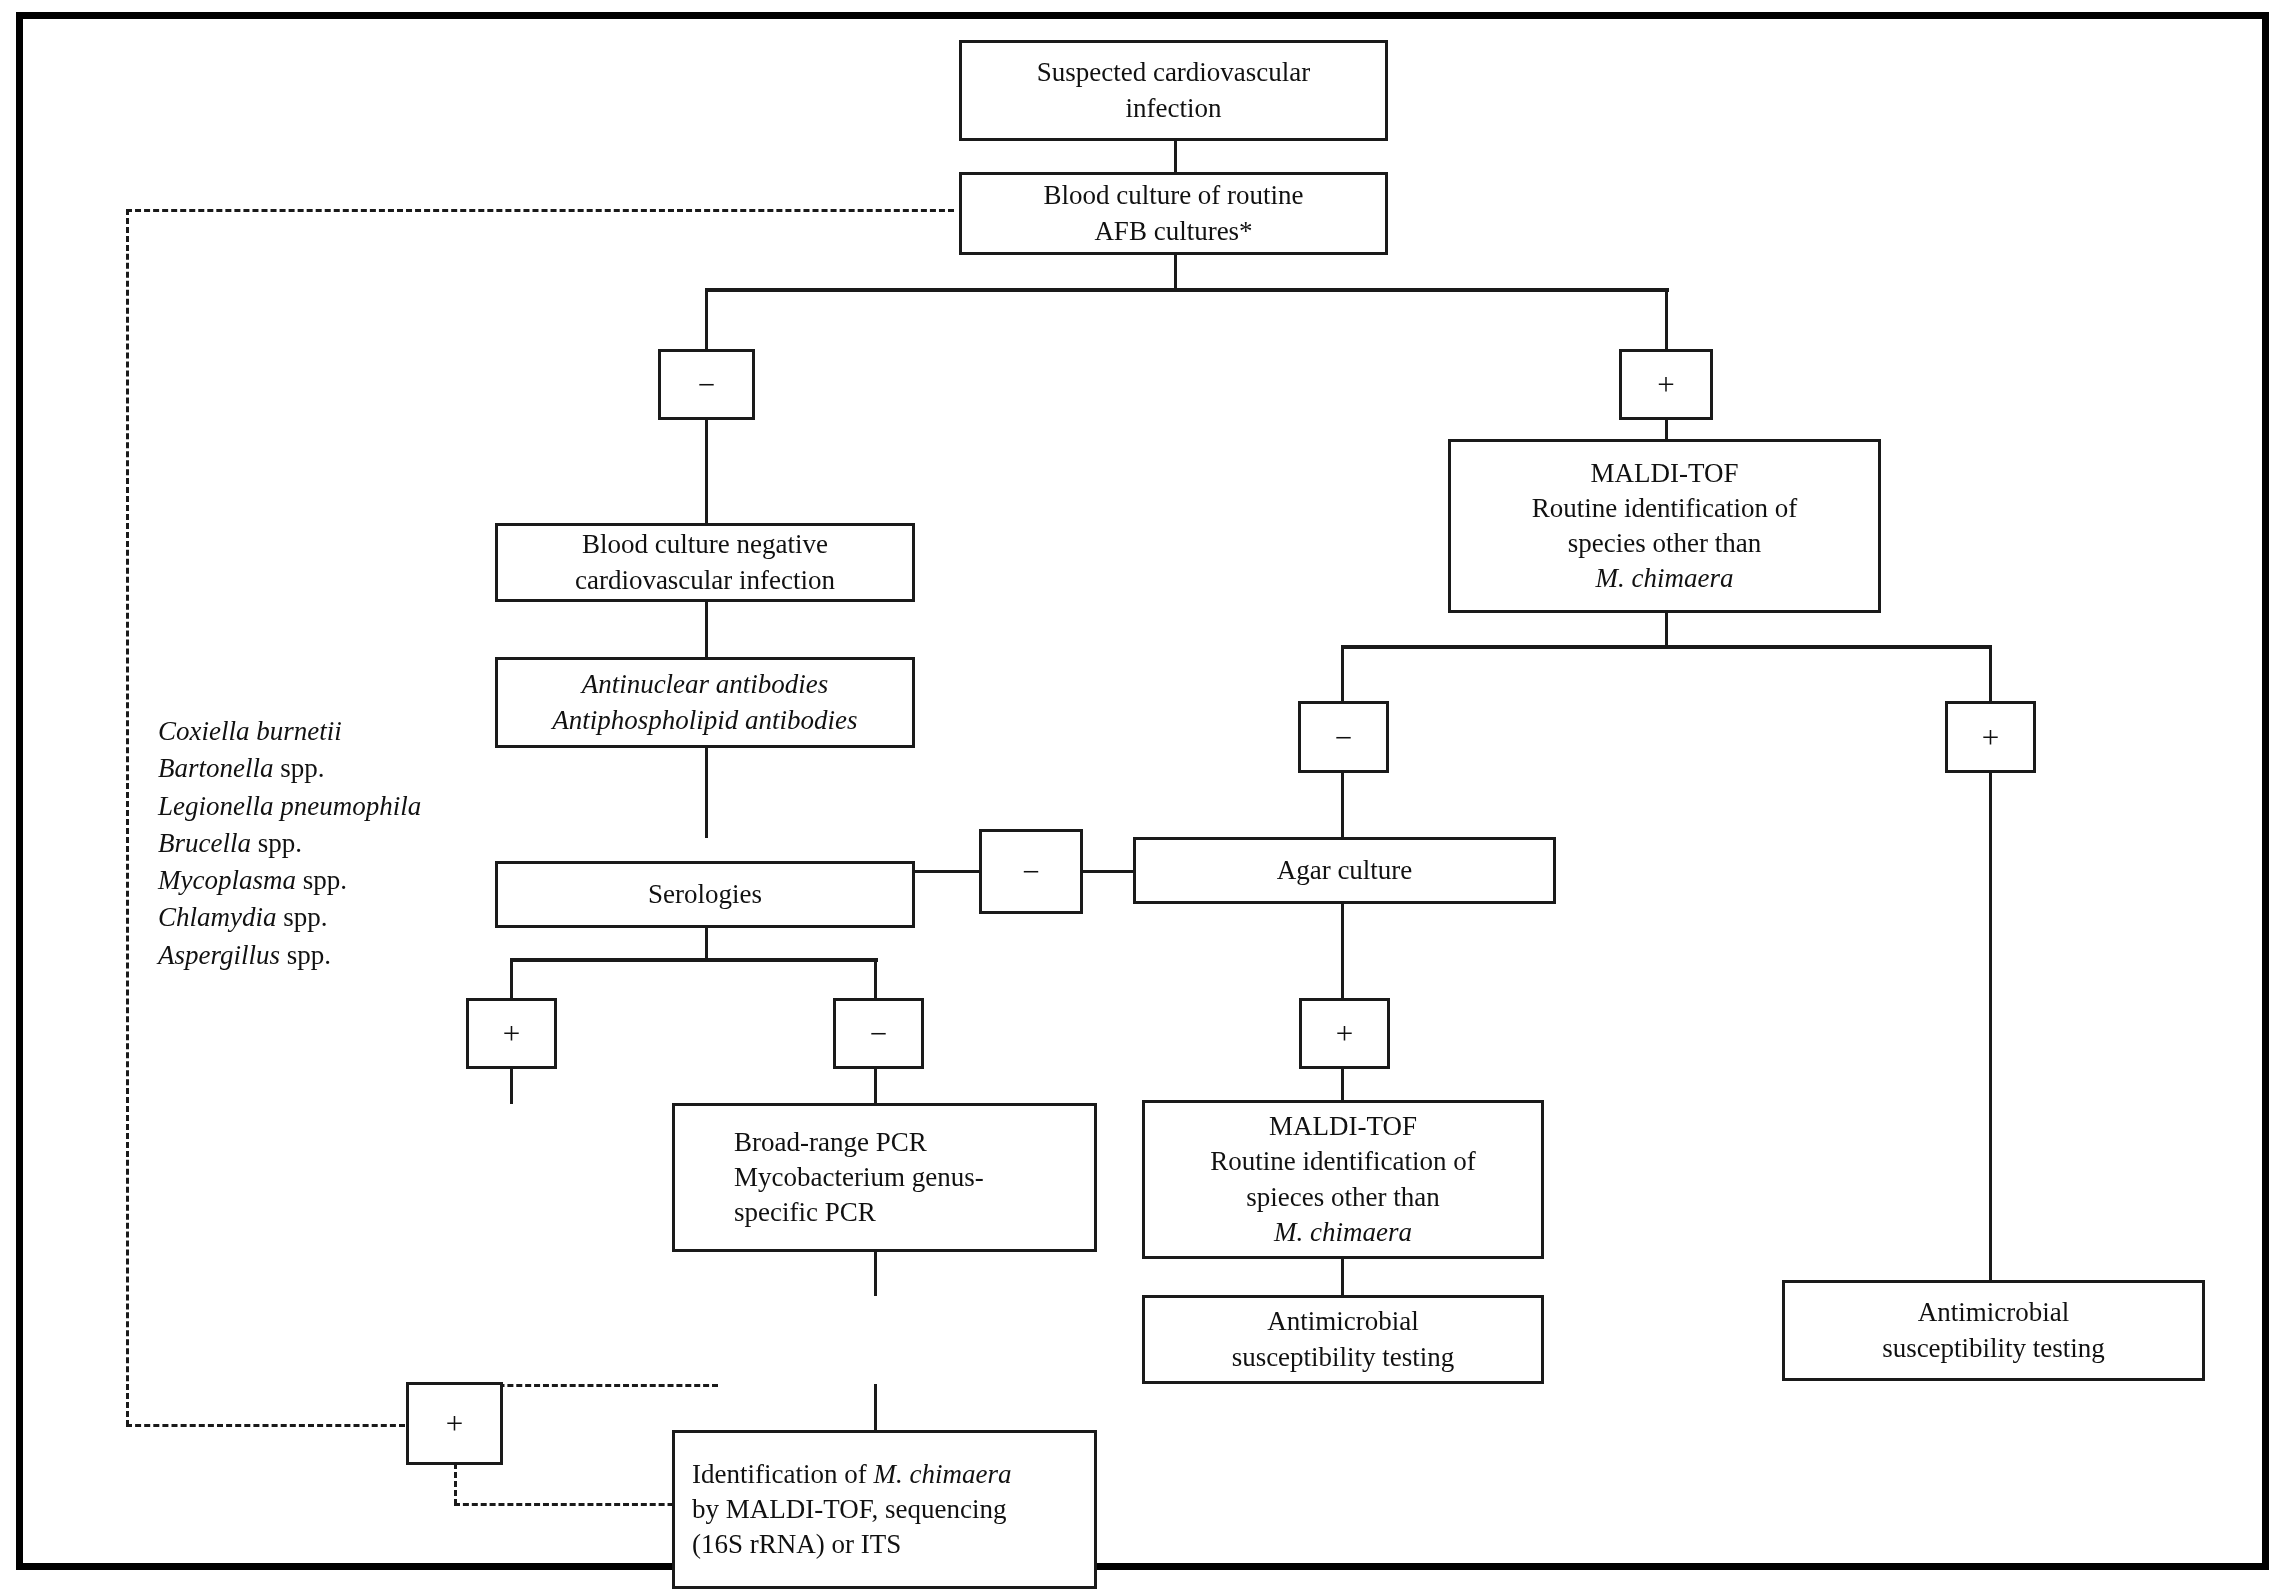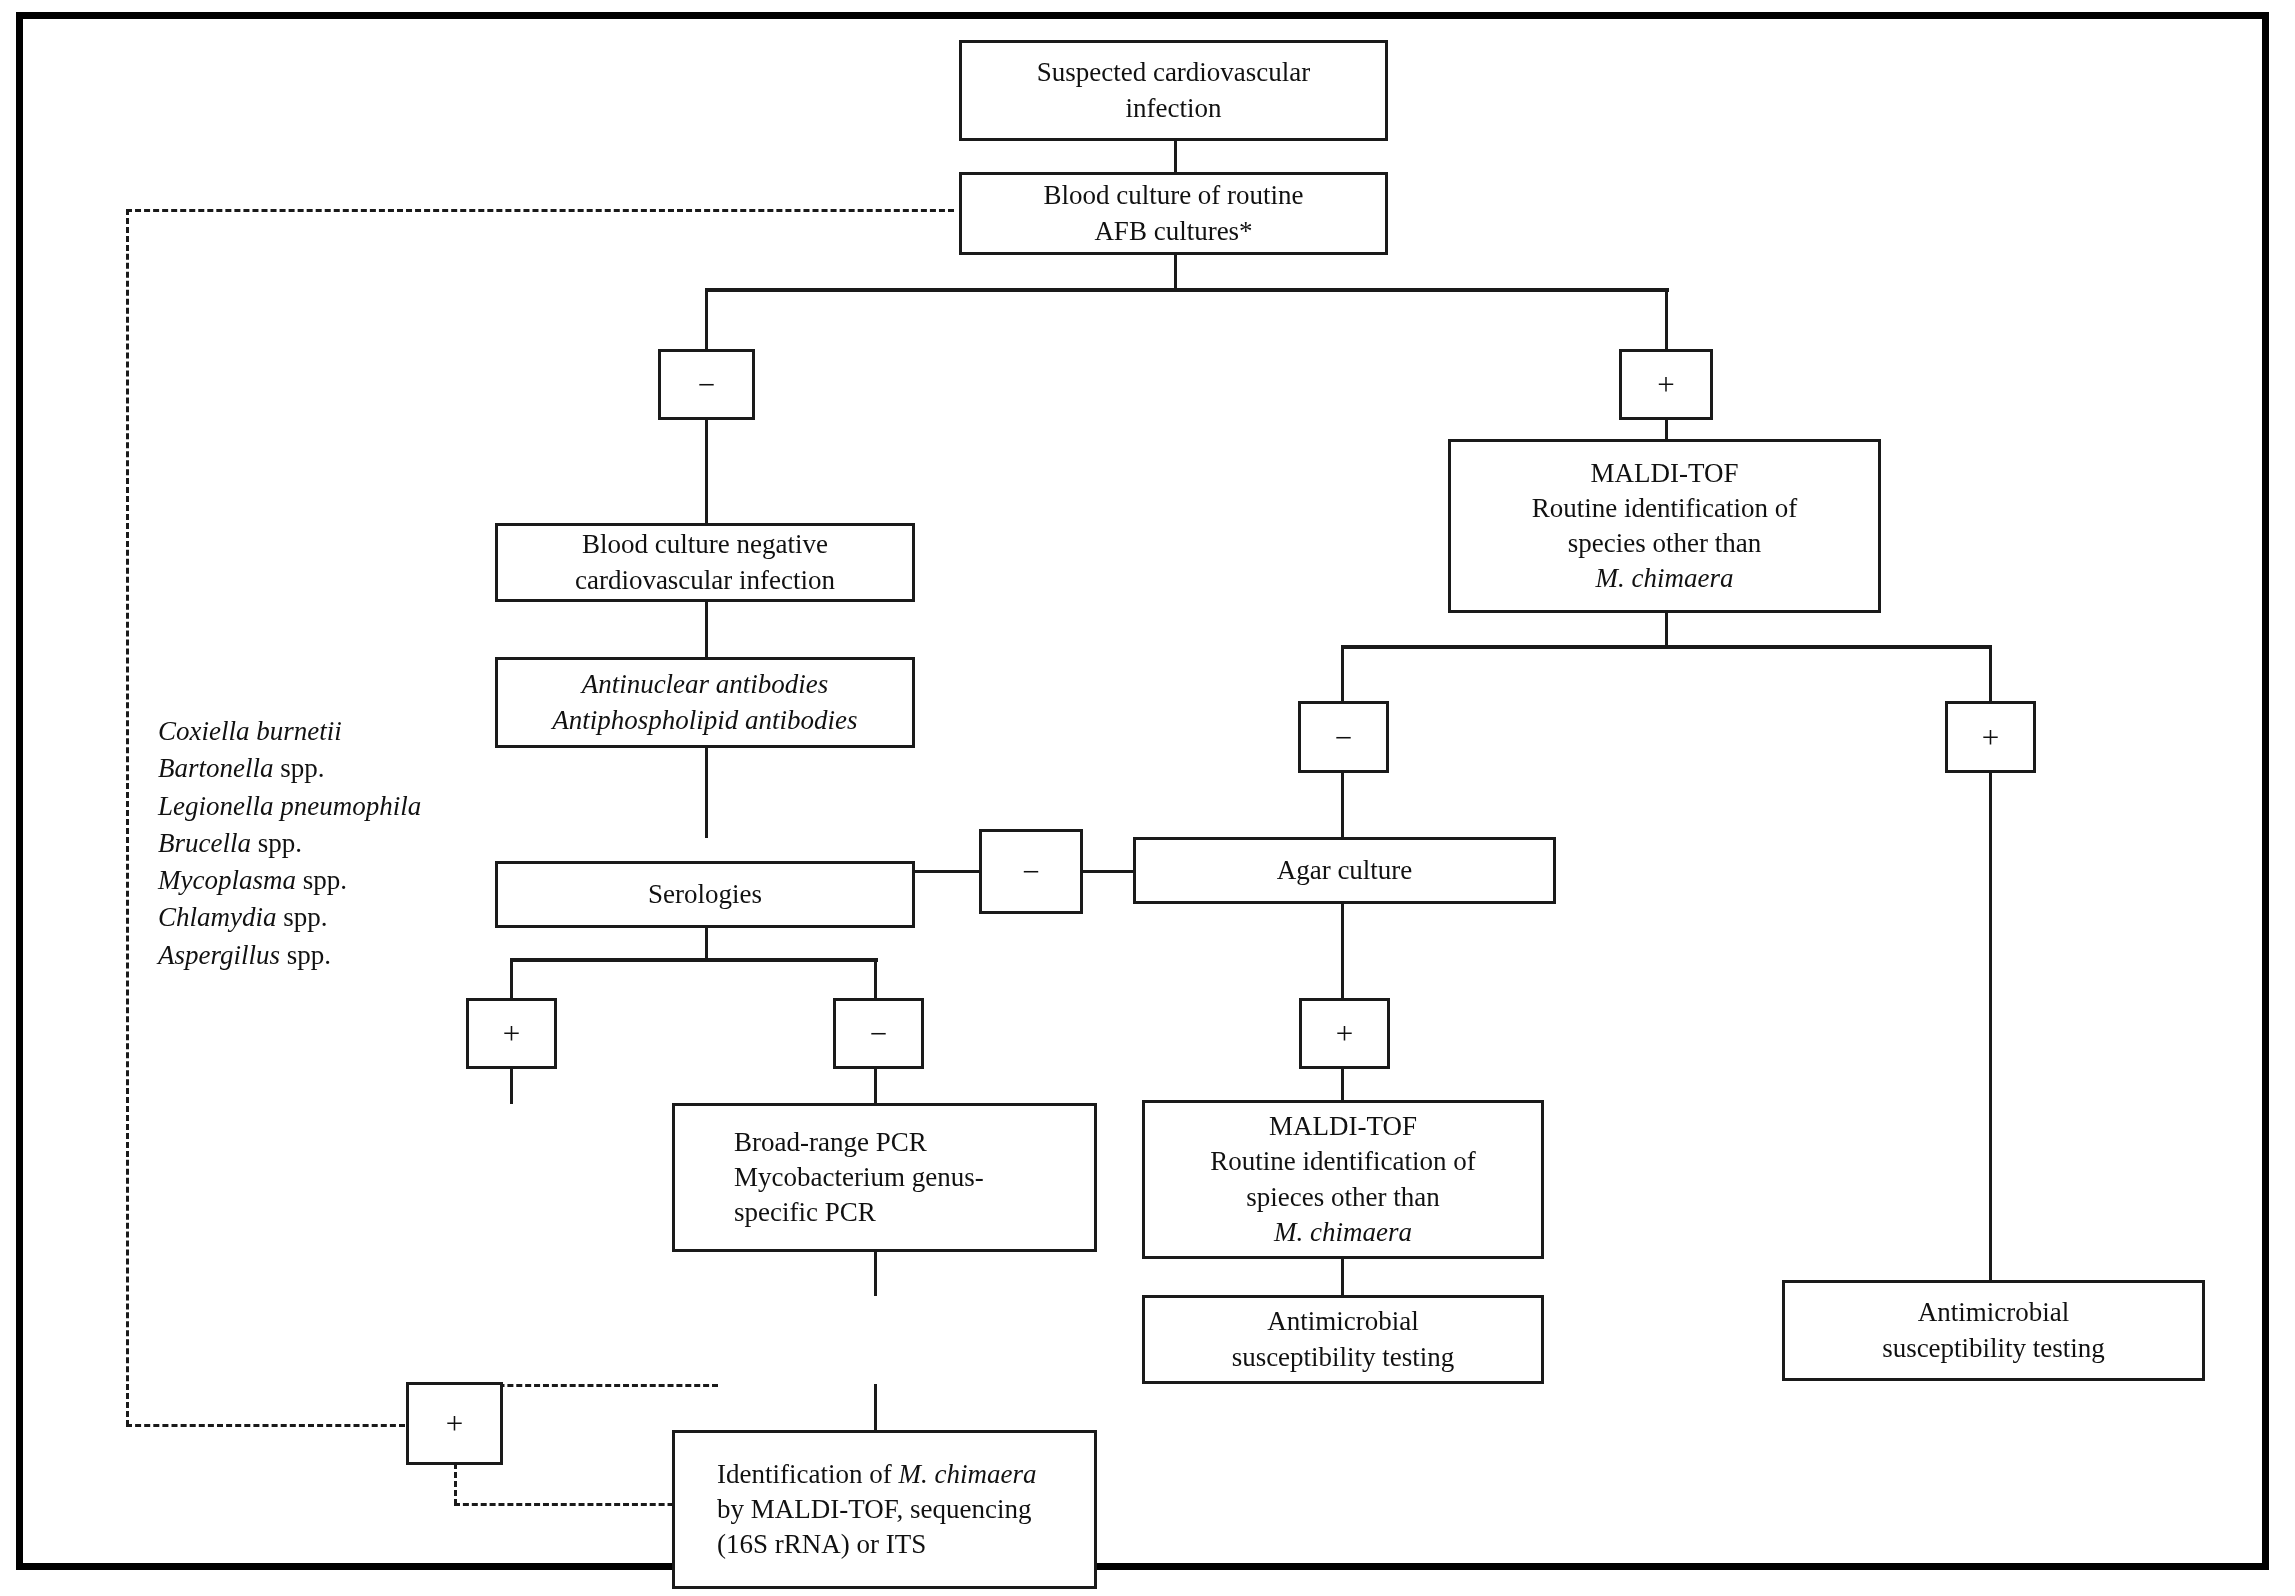--- a/index.html
+++ b/index.html
@@ -203,21 +203,21 @@
   </div>
 
   <div class="node" style="left:1142px; top:1100px; width:402px; height:159px; flex-direction:column;">
     <span class="ln">MALDI-TOF</span>
     <span class="ln">Routine identification of</span>
     <span class="ln">spieces other than</span>
     <span class="ln it">M. chimaera</span>
   </div>
 
 
-  <div class="node" style="left:672px; top:1430px; width:425px; height:159px; flex-direction:column; align-items:flex-start; padding-left:42px;">
+  <div class="node" style="left:672px; top:1430px; width:425px; height:159px; flex-direction:column; align-items:flex-start; padding-left:17px;">
     <span class="ln">Identification of <i>M. chimaera</i></span>
     <span class="ln">by MALDI-TOF, sequencing</span>
     <span class="ln">(16S rRNA) or ITS</span>
   </div>
 
   <div class="node" style="left:1142px; top:1295px; width:402px; height:89px; flex-direction:column;">
     <span class="ln">Antimicrobial</span>
     <span class="ln">susceptibility testing</span>
   </div>
 

